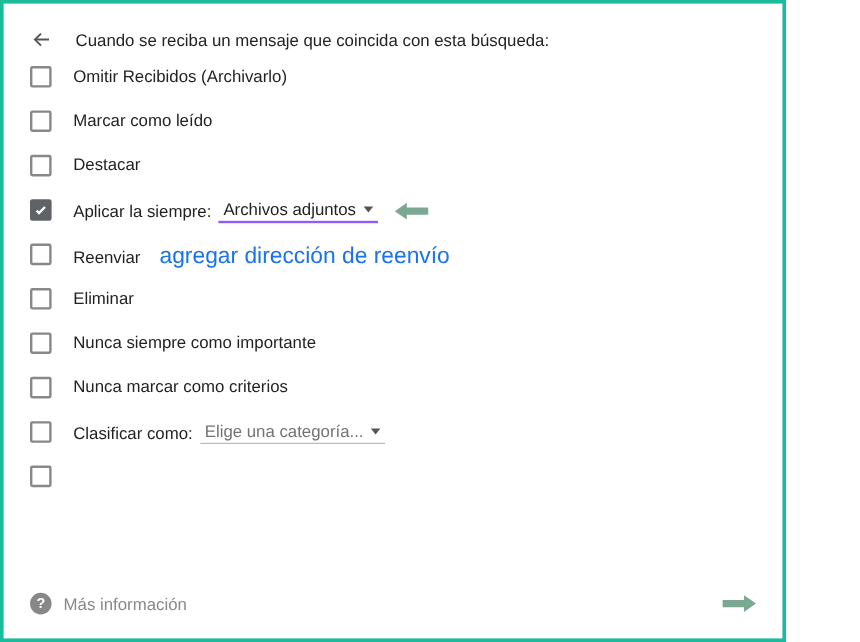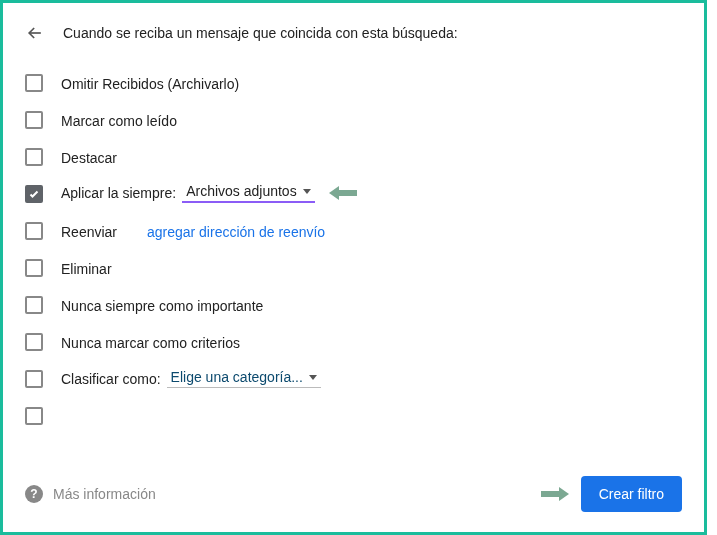--- a/index.html
+++ b/index.html
@@ -5,21 +5,21 @@
     * { box-sizing: border-box; margin: 0; padding: 0; }
     body {
       font-family: Arial, "Helvetica Neue", Helvetica, sans-serif;
       background: #fff;
       width: 717px;
       height: 535px;
       position: relative;
     }
     .frame {
       border: 3px solid #1abc9c;
-      width: 707px;
+      width: 655px;
       height: 535px;
       padding: 14px 18px 18px 18px;
       position: relative;
     }
     .header-row {
       display: flex;
       align-items: center;
       gap: 18px;
       padding: 6px 0 12px 4px;
     }
@@ -37,21 +37,21 @@
       color: #222;
     }
     .options {
       display: flex;
       flex-direction: column;
       gap: 0;
       padding-left: 4px;
     }
     .option-row {
       display: flex;
-      align-items: flex-end;
+      align-items: flex-start;
       min-height: 37px;
       gap: 18px;
     }
     .checkbox {
       width: 18px;
       height: 18px;
       border: 2px solid #888;
       border-radius: 2px;
       display: flex;
       align-items: center;
@@ -78,35 +78,34 @@
       align-items: center;
       gap: 4px;
       border-bottom: 2px solid #8b5cf6;
       padding: 0 4px 2px 4px;
       color: #222;
       font-size: 14px;
       cursor: pointer;
     }
     .dropdown.muted {
       border-bottom: 1px solid #bbb;
-      color: #0c4a6e;
+      color: #737373;
     }
     .caret {
       width: 0;
       height: 0;
       border-left: 4px solid transparent;
       border-right: 4px solid transparent;
       border-top: 5px solid #555;
       margin-left: 2px;
     }
     .link {
       color: #1a73e8;
-      font-size: 14px;
-      cursor: pointer;
-      margin-left: 14px;
+      font-size: 19px;
+      cursor: pointer;
     }
     .annot-arrow {
       display: inline-flex;
       align-items: center;
       color: #7ba892;
     }
     .annot-arrow.left {
       margin-left: 8px;
     }
     .footer-row {
@@ -253,17 +252,16 @@
       <span class="help-icon">?</span>
       <span>Más información</span>
     </div>
     <div class="right-actions">
       <span class="annot-arrow">
         <svg width="28" height="18" viewBox="0 0 28 18">
             <path d="M0 9 L22 9" stroke="#7ba892" stroke-width="6" fill="none"></path>
             <path d="M18 2 L28 9 L18 16 Z" fill="#7ba892"></path>
           </svg>
       </span>
-      <button class="primary-btn">Crear filtro</button>
     </div>
   </div>
 
 </div>
 
 </body></html>

